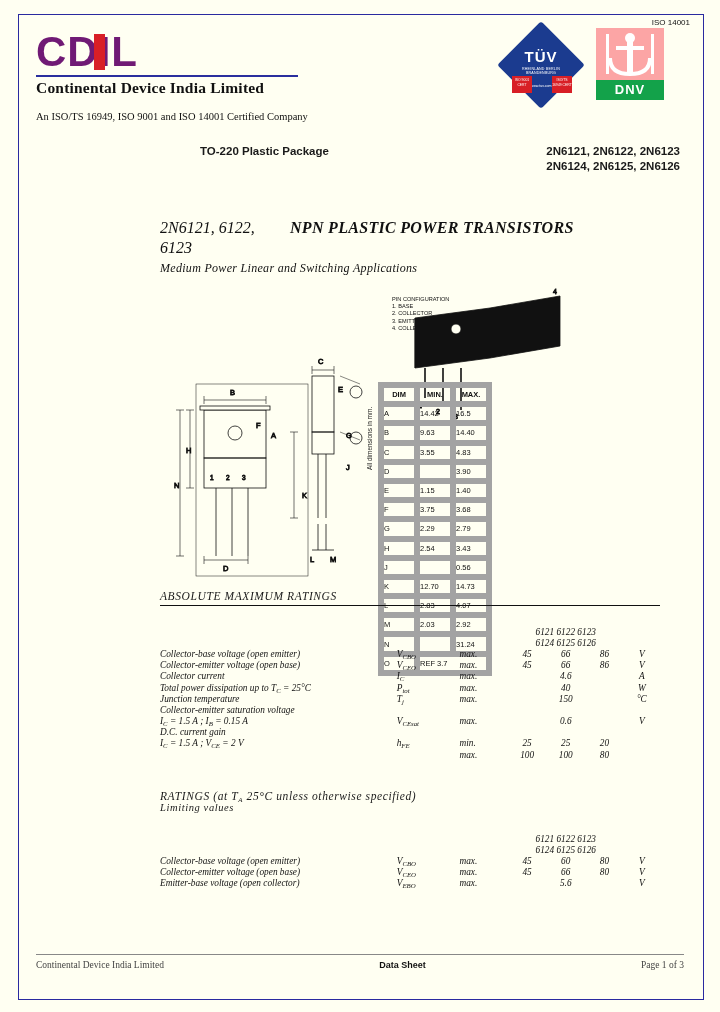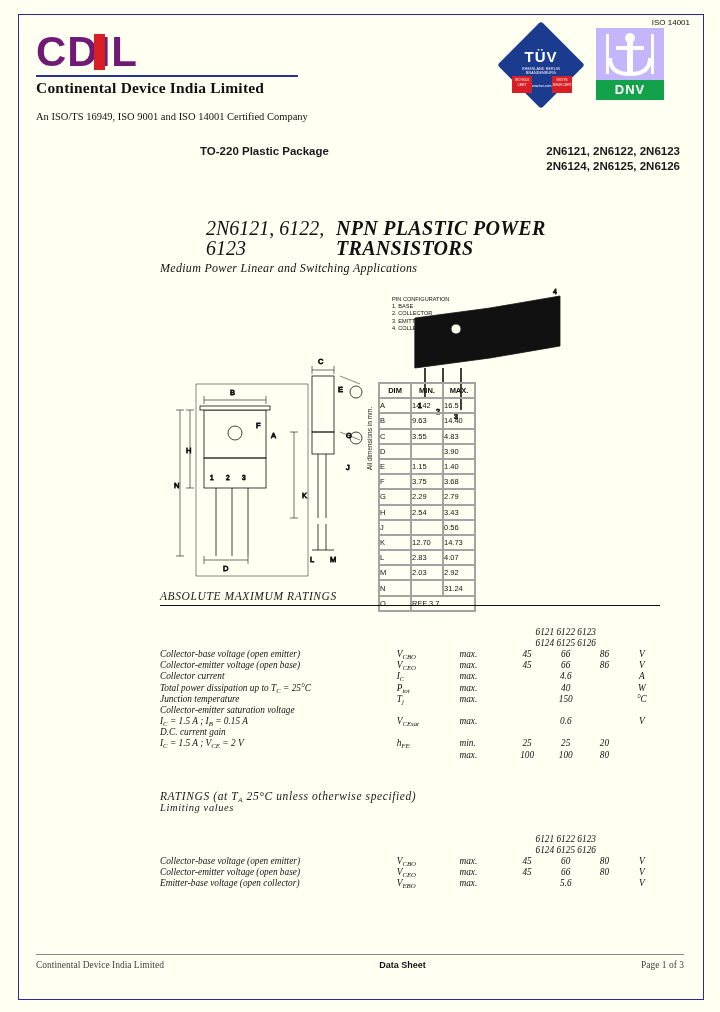--- a/index.html
+++ b/index.html
@@ -138,21 +138,21 @@
   }
   .tuv-badge-l { left: 2px; }
   .tuv-badge-r { left: 42px; }
 
   .dnv {
     position: absolute;
     left: 86px;
     top: 6px;
     width: 68px;
     height: 72px;
-    background: #c4b5fd;
+    background: #fca5a5;
   }
   .dnv-mark {
     position: relative;
     height: 52px;
   }
   .dnv-band {
     position: absolute;
     left: 0;
     bottom: 0;
     width: 68px;
@@ -193,23 +193,22 @@
     position: absolute;
     left: 160px;
     top: 218px;
     width: 510px;
     font-family: "Liberation Serif", serif;
     font-style: italic;
     color: #111;
   }
   .headline .row {
     display: flex;
-    font-size: 20px;
+    font-size: 16px;
     line-height: 20px;
-    margin-left: 46px;
   }
   .headline .pn {
     width: 130px;
     flex: none;
   }
   .headline .desc {
     font-weight: bold;
     letter-spacing: 0.3px;
   }
   .headline .sub {
@@ -241,21 +240,21 @@
   
   .dimtable {
     position: absolute;
     left: 378px;
     top: 382px;
     border-collapse: collapse;
     font-family: "Liberation Sans", sans-serif;
     font-size: 7.5px;
   }
   .dimtable td, .dimtable th {
-    border: 2px solid #a3a3a3;
+    border: 6px solid #a3a3a3;
     width: 30px;
     height: 13.2px;
     padding: 0;
     color: #111;
   }
   .dimtable th { font-weight: bold; }
   .dim-note {
     position: absolute;
     left: 366px;
     top: 470px;

